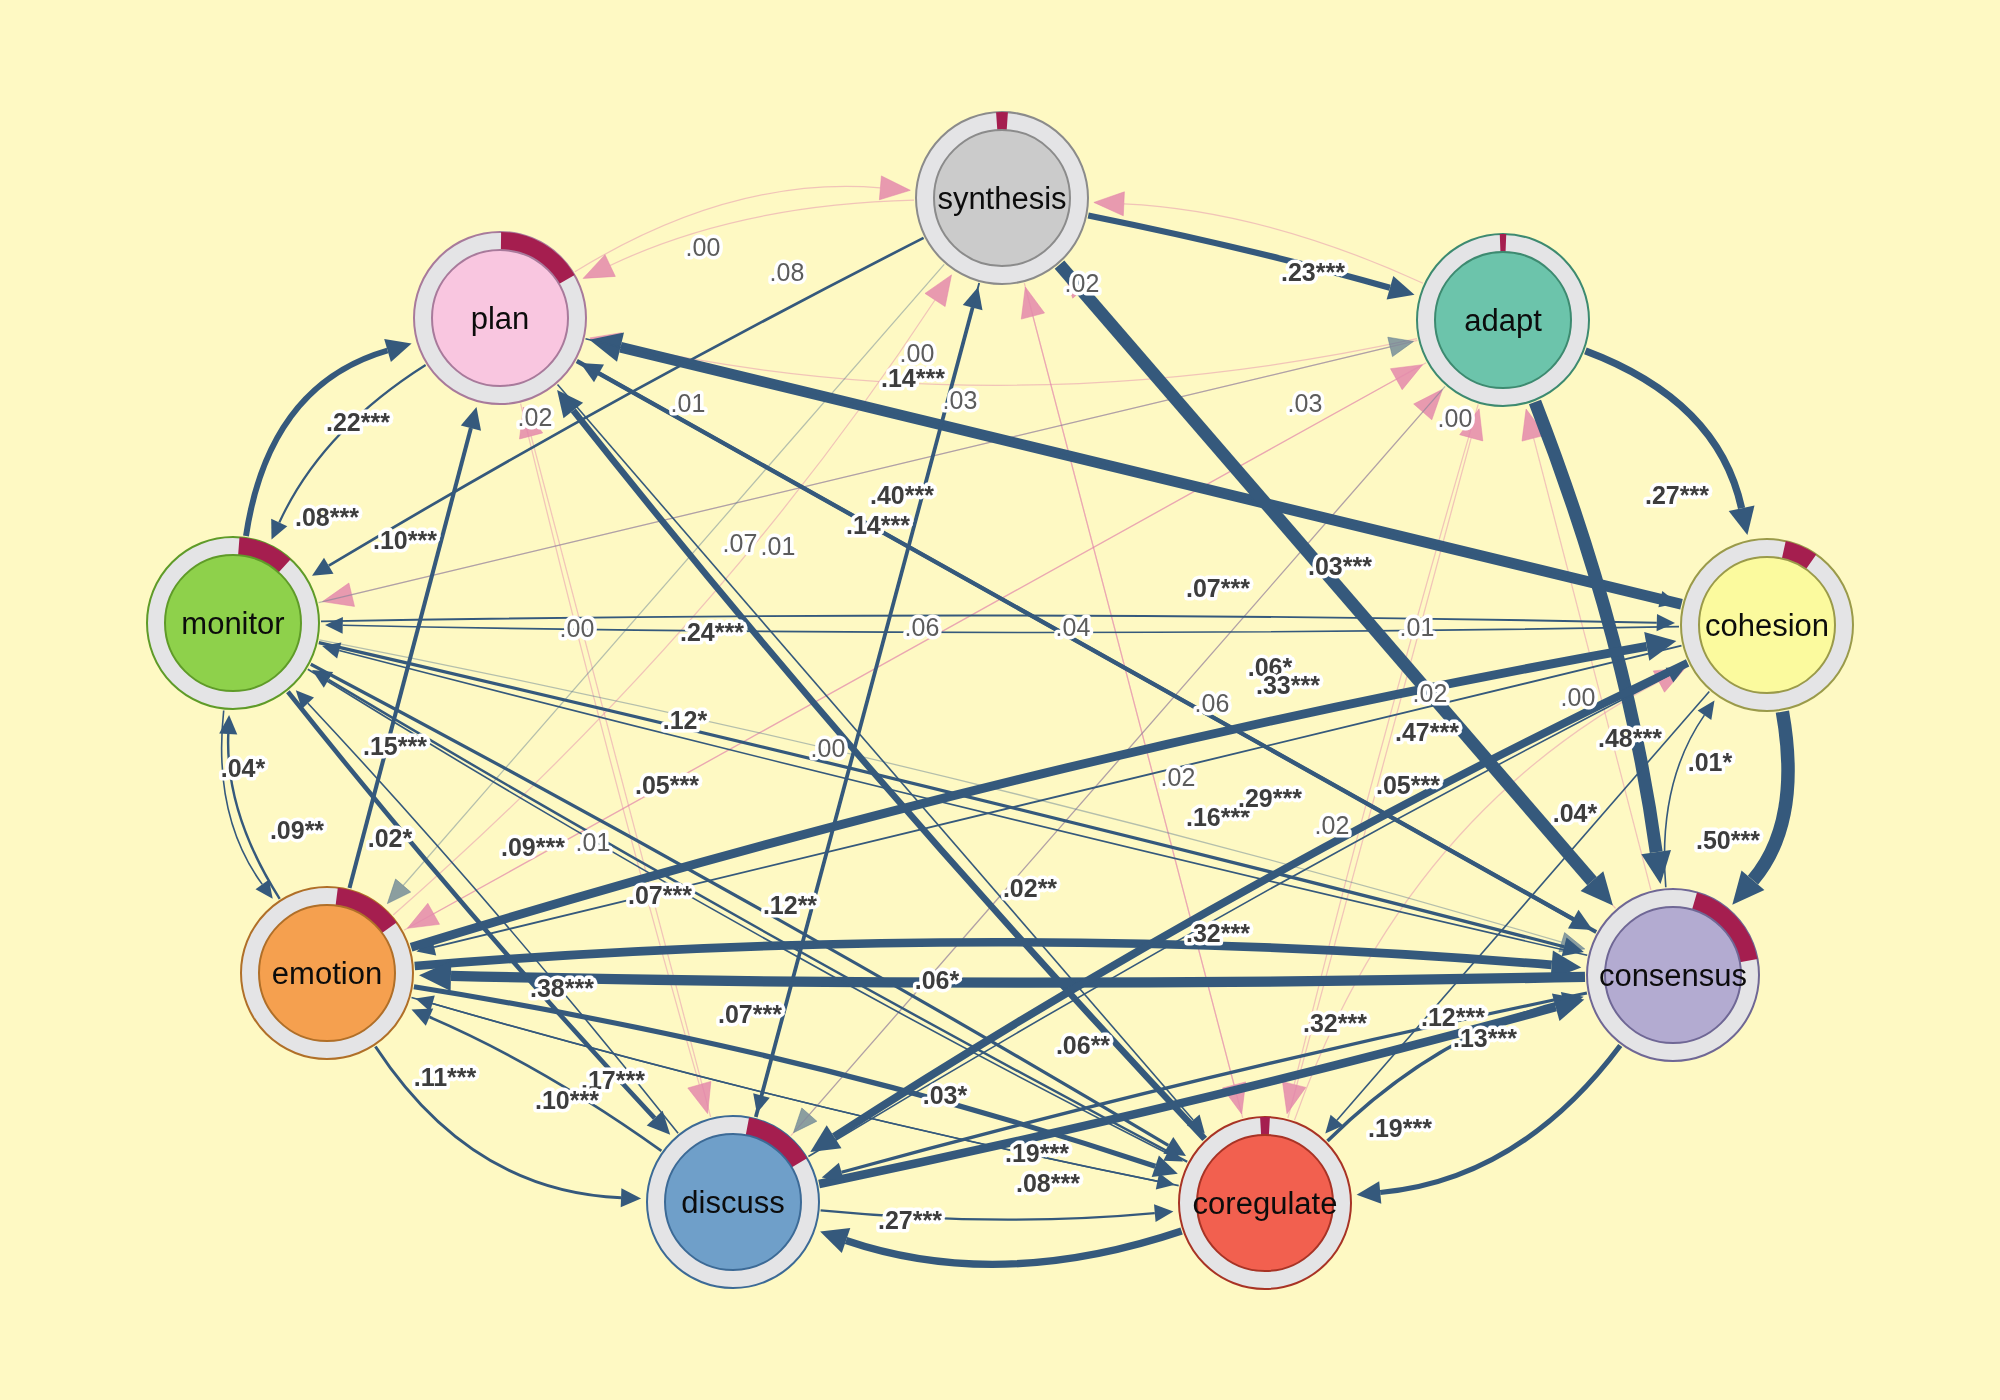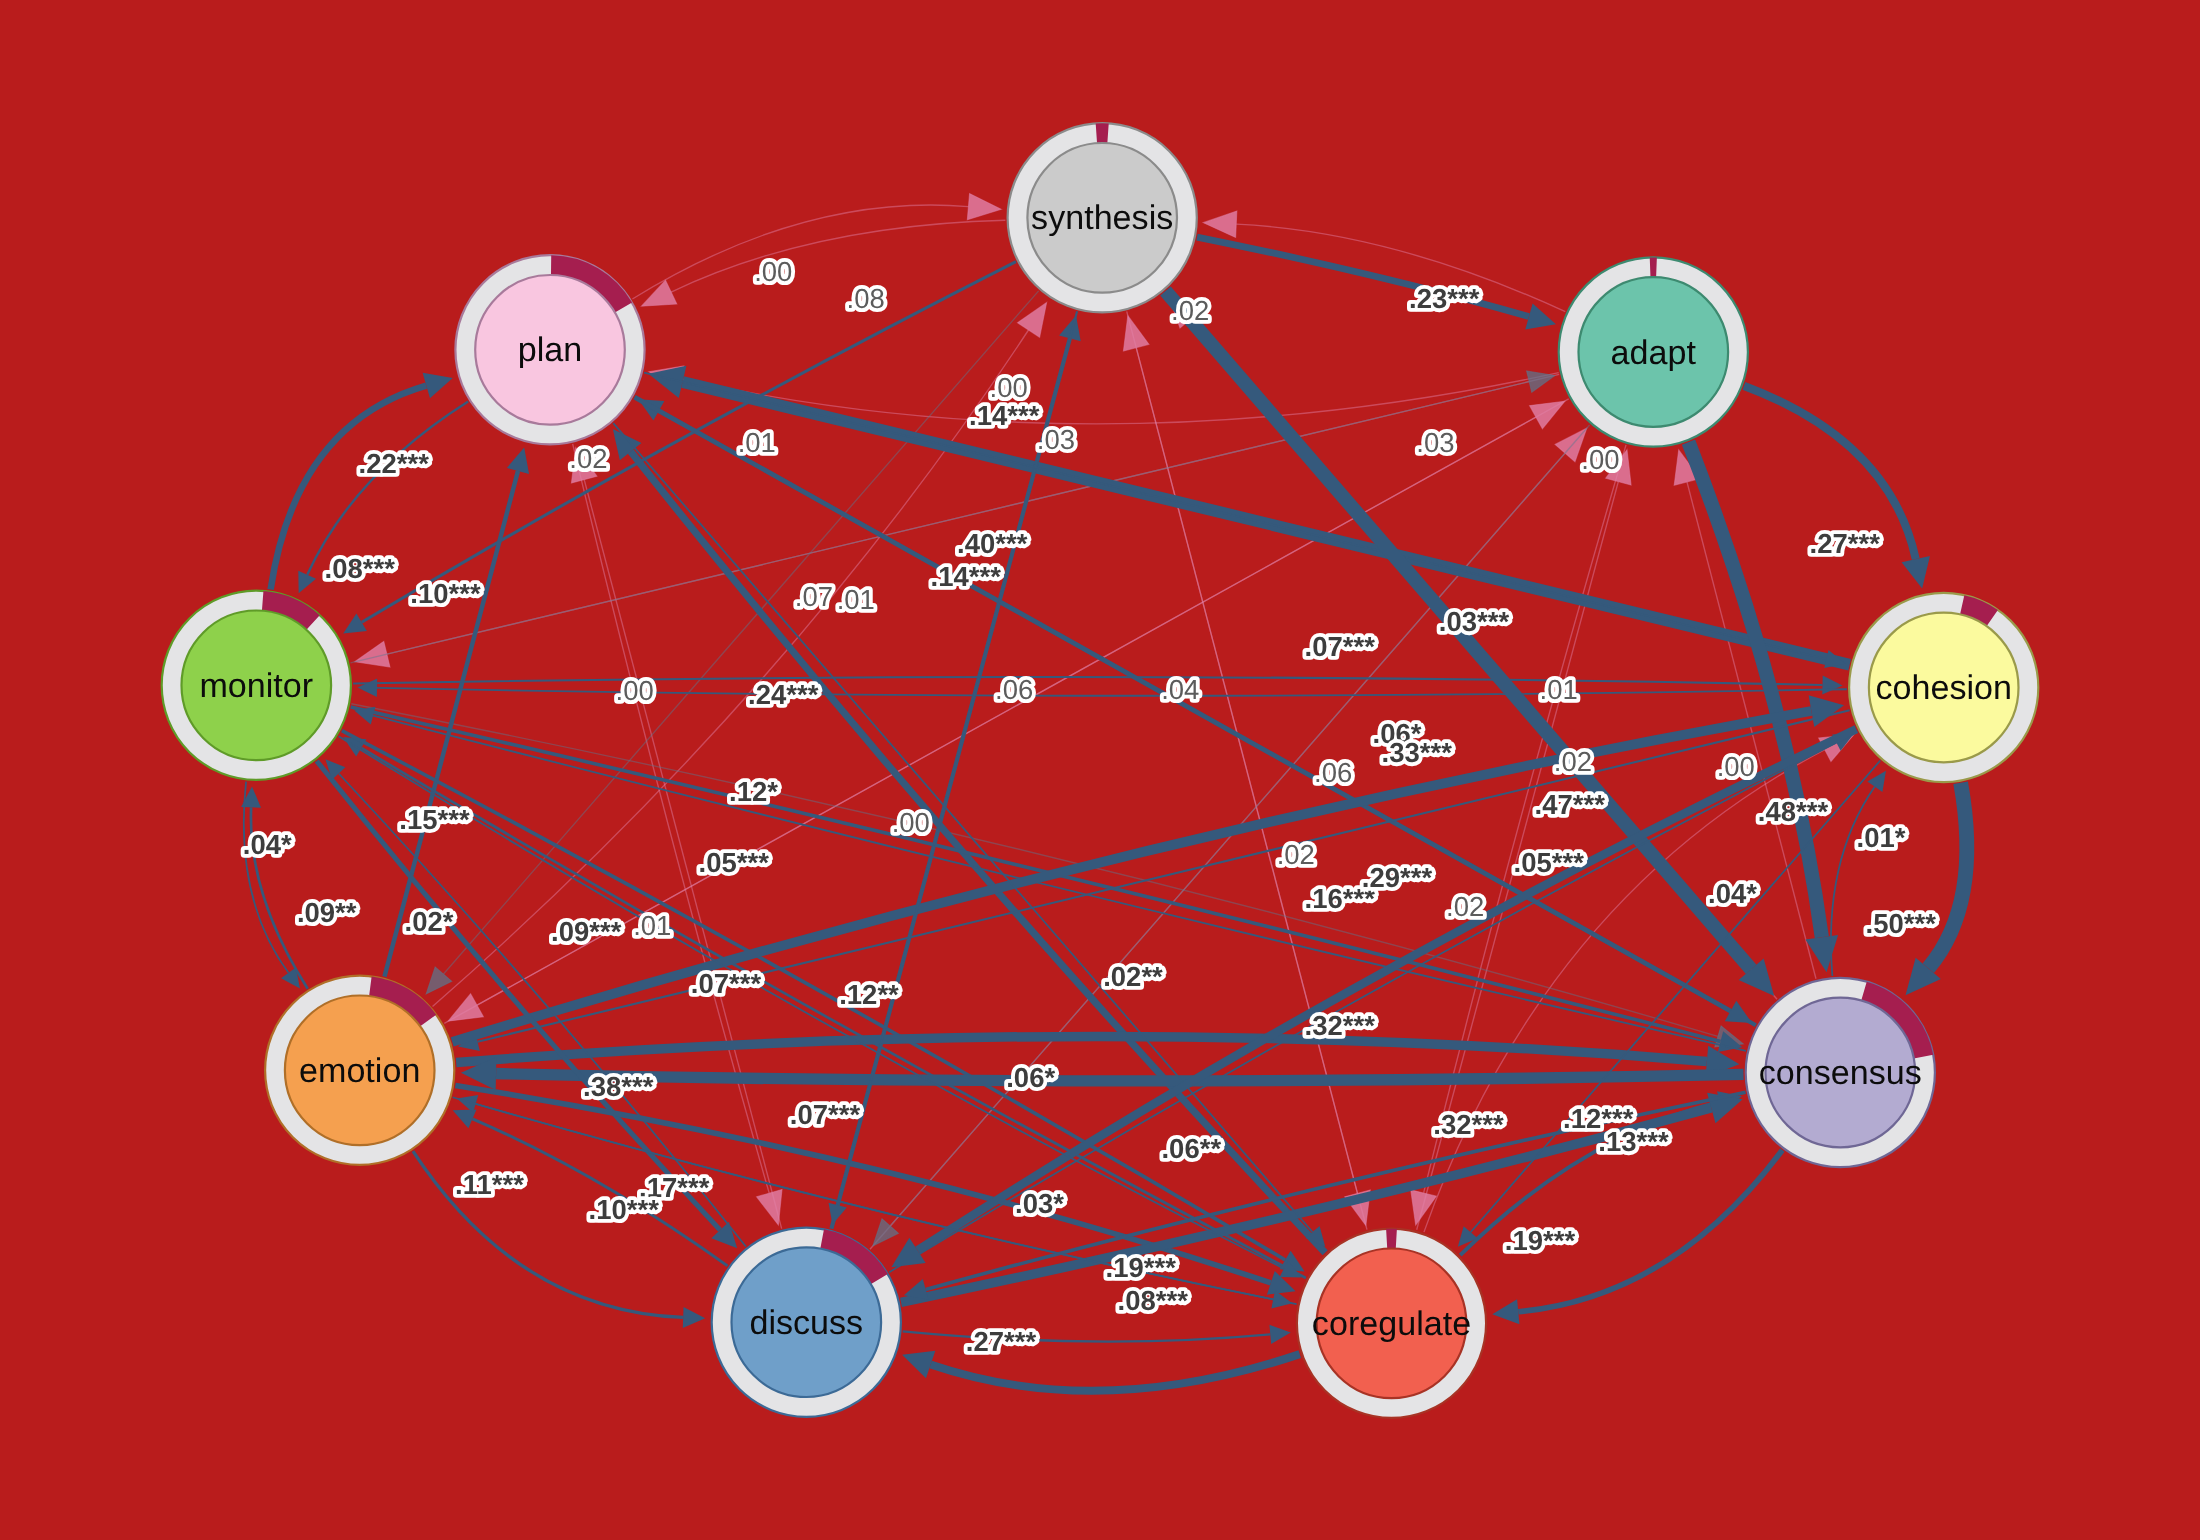--- a/index.html
+++ b/index.html
@@ -1,16 +1,16 @@
 <!DOCTYPE html>
 <html><head>
 <meta charset="utf-8">
 <style>
   html,body{margin:0;padding:0;background:#ffffff;}
-  #stage{position:relative;width:2000px;height:1400px;background:#b91c1c;overflow:hidden;
+  #stage{position:relative;width:2000px;height:1400px;background:#fef9c3;overflow:hidden;
          font-family:"Liberation Sans", sans-serif;}
   svg{display:block}
   text{font-family:"Liberation Sans", sans-serif;}
   .node-label{font-size:31px;fill:#0c0c0c;}
   .edge-label{font-size:25px;paint-order:stroke;stroke:#ffffff;stroke-width:7px;stroke-linejoin:round;}
   .edge-label.sig{font-weight:700;fill:#3d3d3d;}
   .edge-label.ns{font-weight:400;fill:#5c5c5c;}
 </style>
 </head>
 <body>

